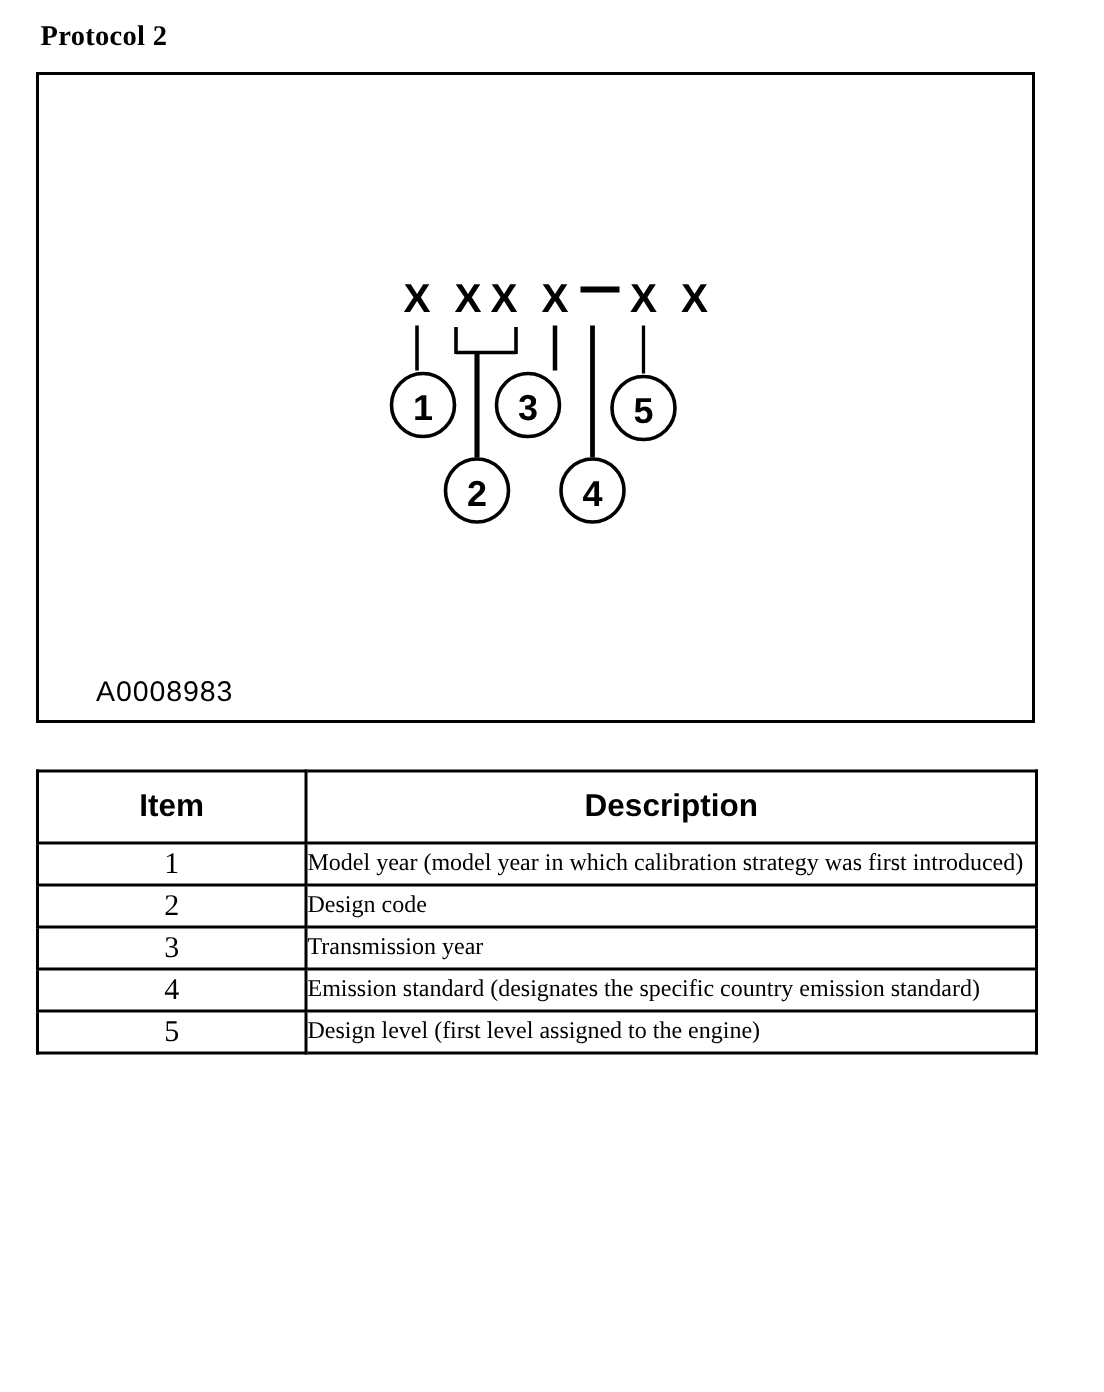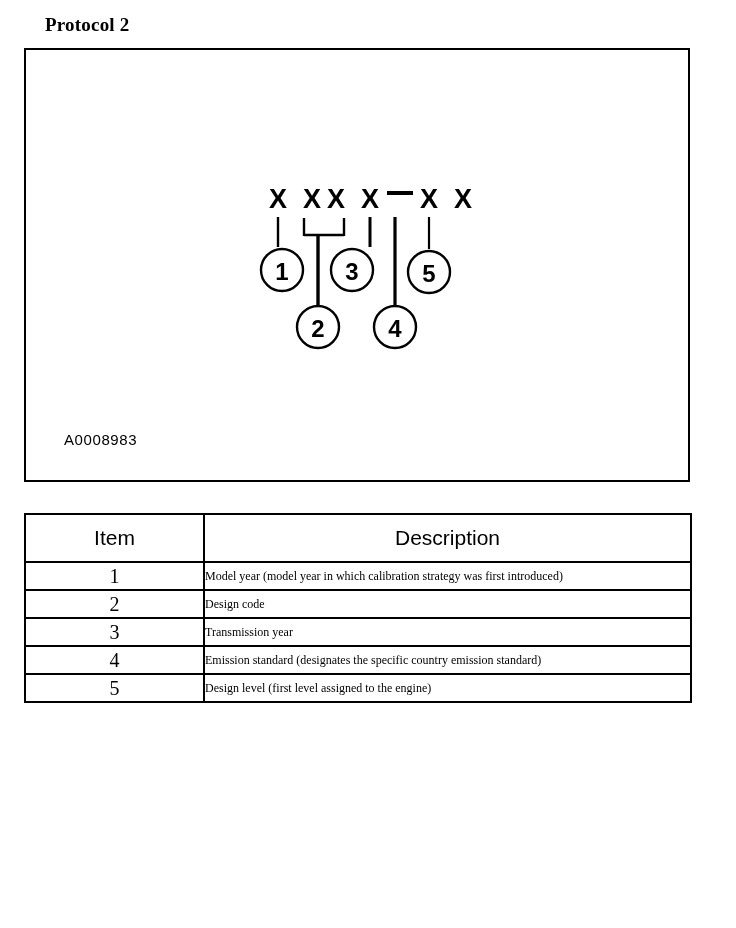--- a/index.html
+++ b/index.html
@@ -20,21 +20,20 @@
   .page-title {
     position: absolute;
     left: 27px;
     top: 14px;
     font-family: "Liberation Serif", serif;
     font-weight: bold;
     font-size: 19px;
     letter-spacing: 0.2px;
     line-height: 22px;
     white-space: nowrap;
-    margin-left: 18px;
   }
 
   
   .figure-box {
     position: absolute;
     left: 24px;
     top: 48px;
     width: 666px;
     height: 434px;
     border: 2px solid #000000;
@@ -47,23 +46,23 @@
     left: 0;
     top: 0;
     width: 666px;
     height: 434px;
     display: block;
   }
 
   .fig-caption {
     position: absolute;
     left: 38px;
-    top: 381px;
+    top: 401px;
     font-family: "Liberation Sans", sans-serif;
-    font-size: 15px;
+    font-size: 19px;
     letter-spacing: 0.6px;
     white-space: nowrap;
   }
 
   
   .item-table {
     position: absolute;
     left: 24px;
     top: 513px;
     width: 666px;
@@ -76,41 +75,41 @@
 
   .item-table th,
   .item-table td {
     border: 2px solid #000000;
     vertical-align: top;
     padding: 0;
   }
 
   .item-table thead th {
     font-family: "Liberation Sans", sans-serif;
-    font-weight: normal;
+    font-weight: bold;
     font-size: 21px;
     text-align: center;
     height: 46px;
     line-height: 46px;
     padding: 0;
   }
 
   .cell-item {
     text-align: center;
     font-family: "Liberation Serif", serif;
     font-size: 20px;
     line-height: 26px;
     padding-top: 9px;
     padding-bottom: 9px;
   }
 
   .cell-desc {
     text-align: left;
     font-family: "Liberation Serif", serif;
-    font-size: 12px;
+    font-size: 16px;
     line-height: 26px;
     padding: 9px 10px 9px 14px;
   }
 
   
   tr.r1 .cell-item, tr.r1 .cell-desc { min-height: 100px; }
   tr.r2 .cell-item, tr.r2 .cell-desc { min-height: 44px; }
 </style>
 </head>
 <body>

